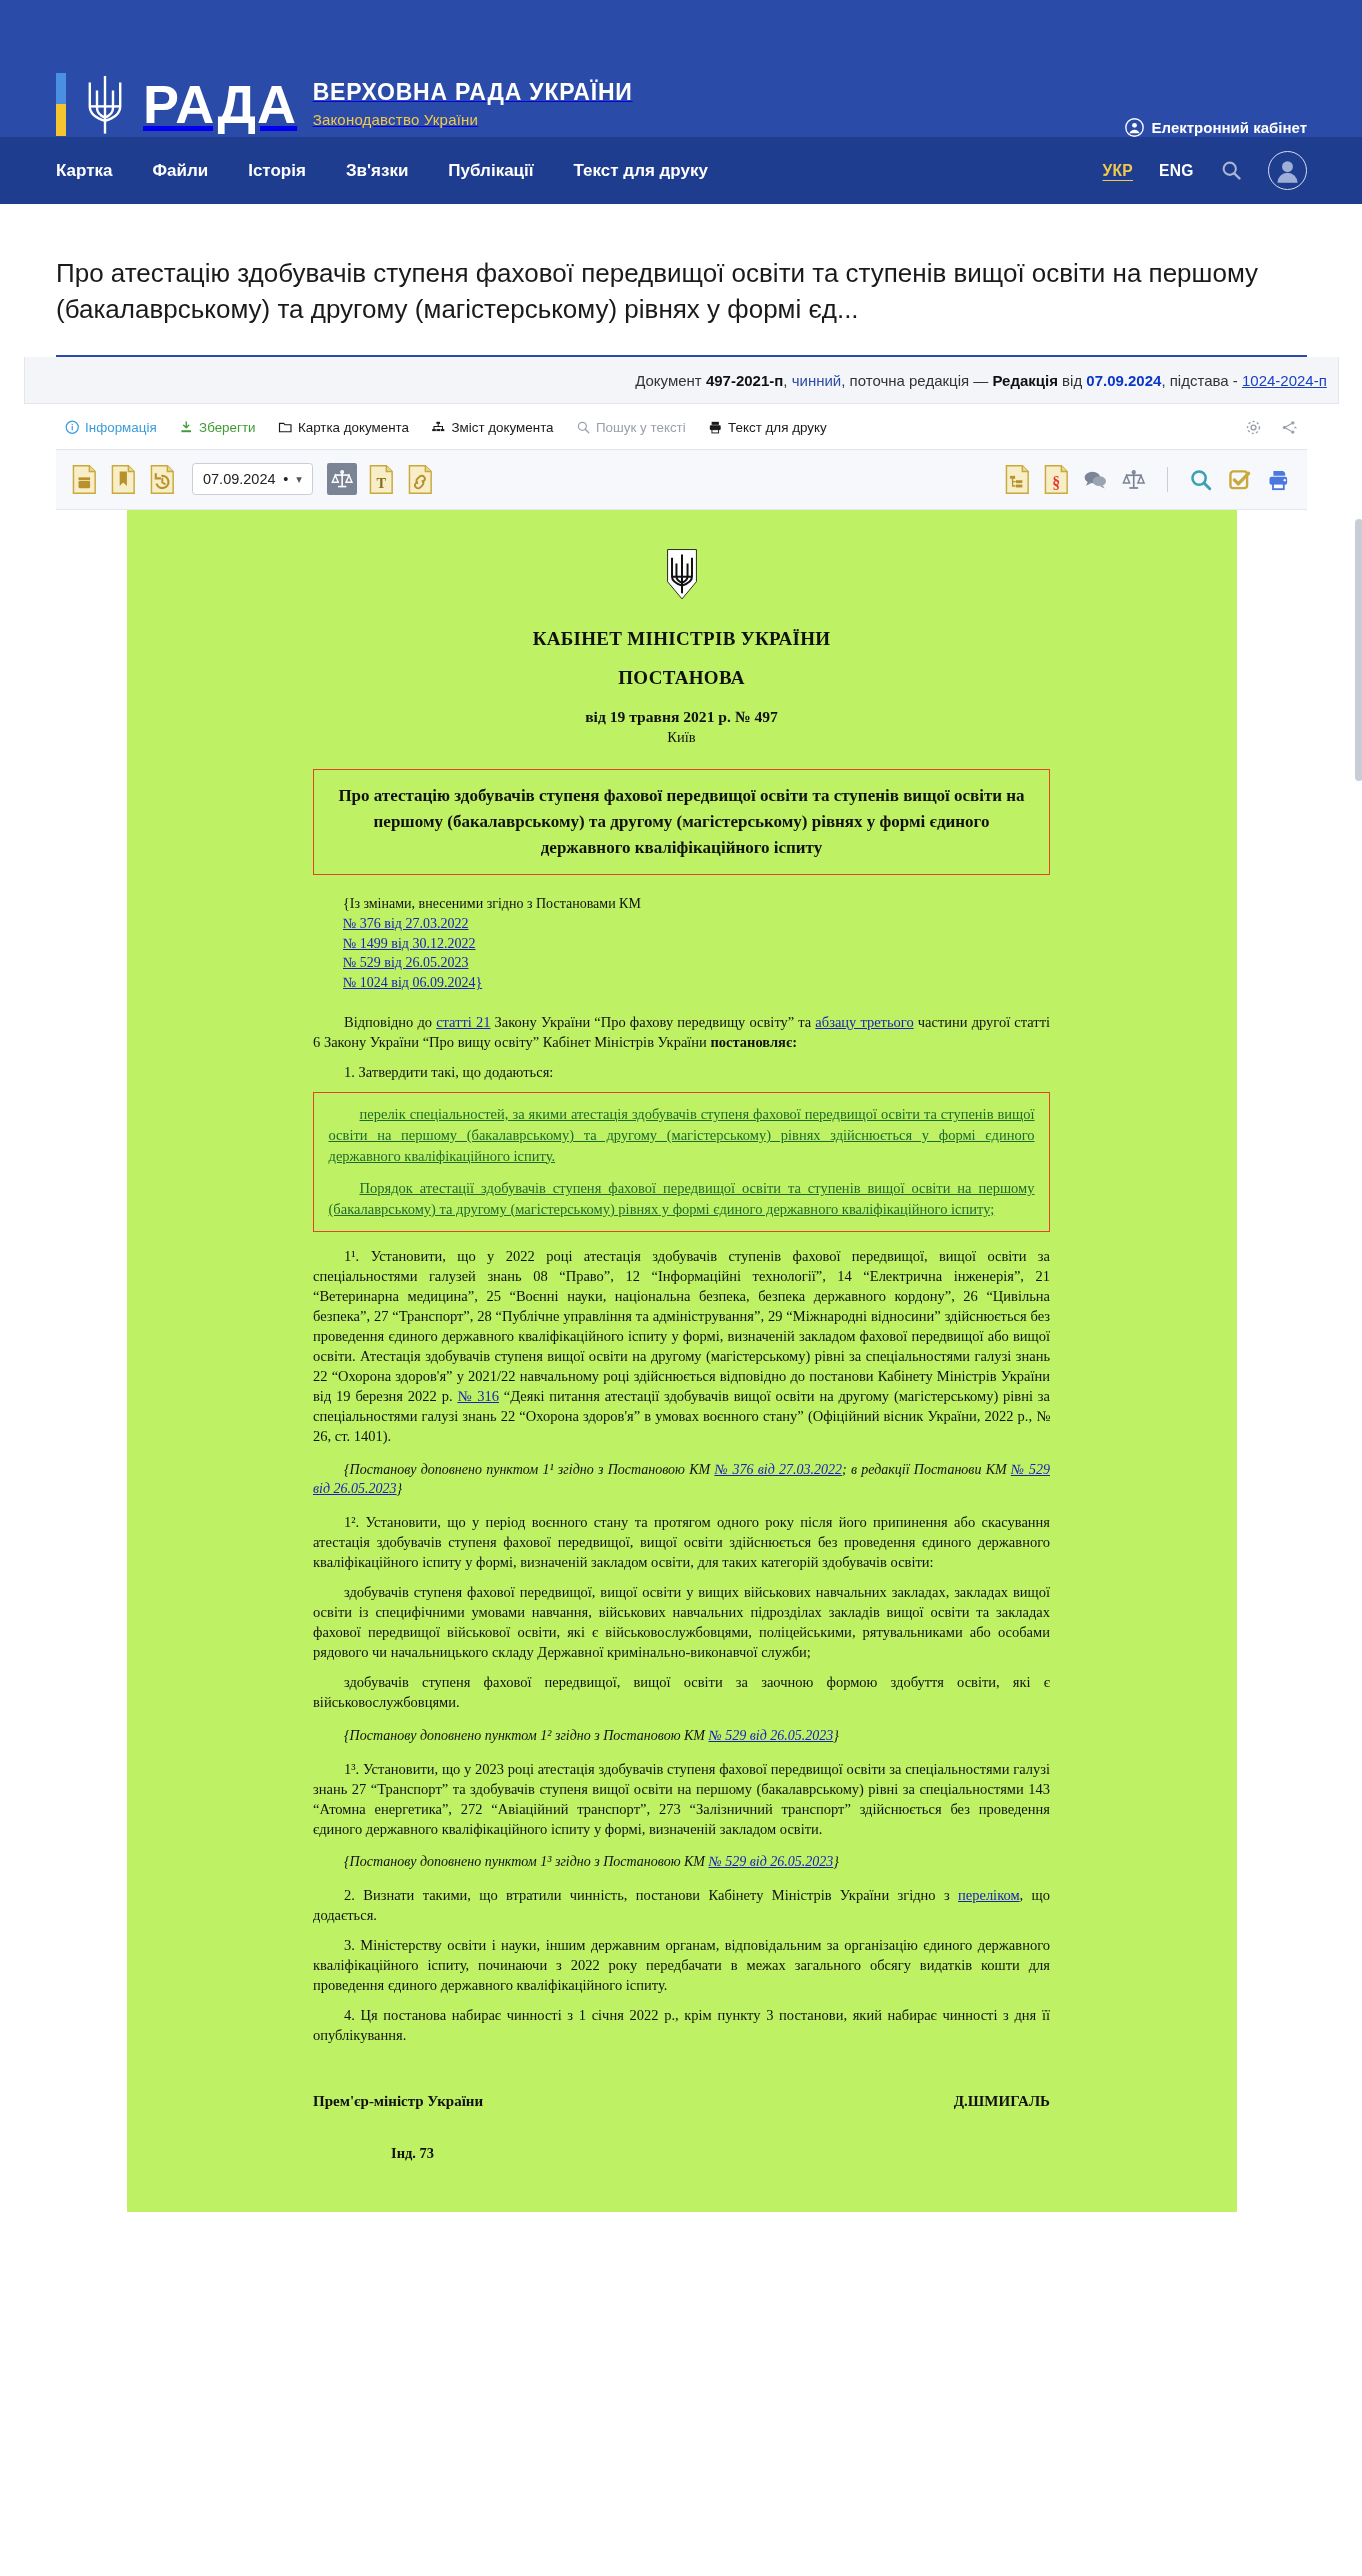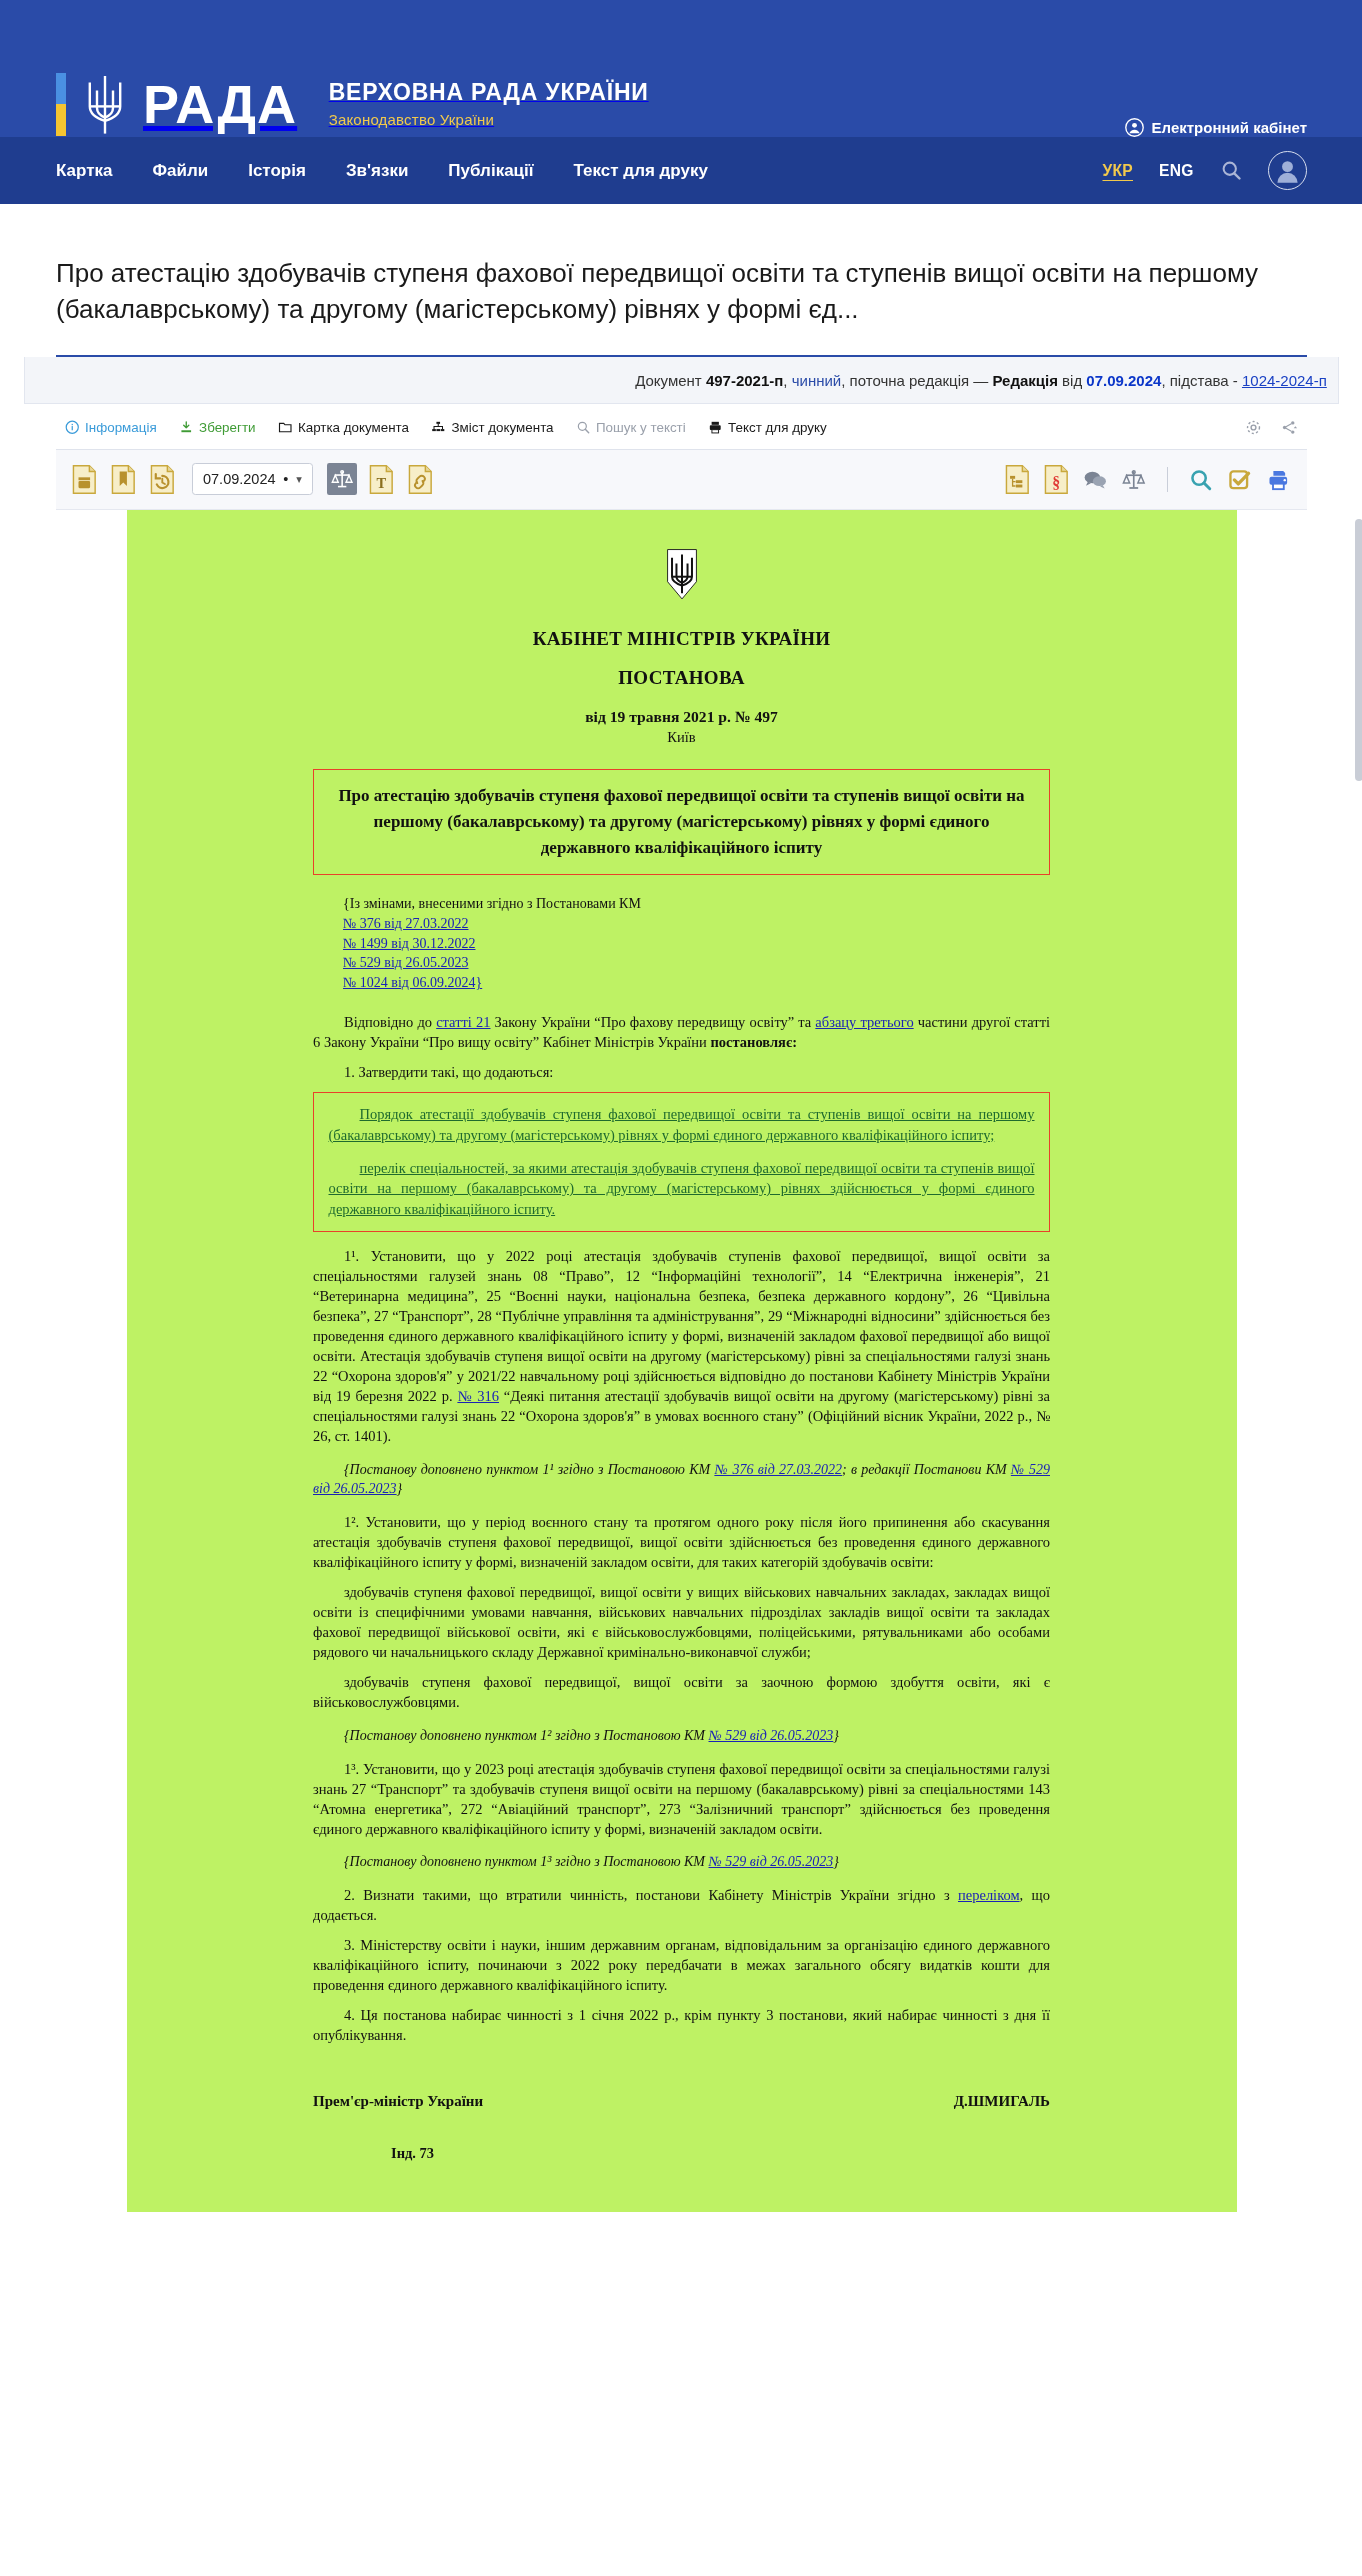--- a/index.html
+++ b/index.html
@@ -27,21 +27,21 @@
   }
   .brand { display: flex; align-items: center; gap: 14.5px; }
   .flag-bar { width: 10px; height: 63px; display:flex; flex-direction:column; }
   .flag-bar .blue { flex:1; background:#4a90e2; }
   .flag-bar .yellow { flex:1; background:#f5c531; }
   .trident-logo { width: 48px; height: 66px; }
   .rada-word {
     color:#ffffff; font-size: 54px; font-weight: 700; letter-spacing: 1.1px;
     line-height: 1; font-family:"Liberation Sans", sans-serif;
   }
-  .brand-text { margin-left: 17px; }
+  .brand-text { margin-left: 1px; }
   .brand-title {
     color:#ffffff; font-size: 23px; font-weight:700; letter-spacing: 0.8px;
     line-height: 1.1; white-space: nowrap;
   }
   .brand-sub {
     color:#f2c94c; font-size: 15px; font-weight:400; margin-top: 6.7px;
     letter-spacing: 0.2px;
   }
   .cabinet-link {
     display:flex; align-items:center; gap:7.8px;
@@ -516,22 +516,22 @@
       <a href="#">№ 1499 від 30.12.2022</a><br>
       <a href="#">№ 529 від 26.05.2023</a><br>
       <a href="#">№ 1024 від 06.09.2024}</a>
     </div>
 
     <p class="body-p"><span>Відповідно до </span><a href="#">статті 21</a><span> Закону України “Про фахову передвищу освіту” та </span><a href="#">абзацу третього</a><span> частини другої статті 6 Закону України “Про вищу освіту” Кабінет Міністрів України </span><span class="bold">постановляє:</span></p>
 
     <p class="body-p">1. Затвердити такі, що додаються:</p>
 
     <div class="red-box-2">
+      <a class="green-link" href="#">перелік спеціальностей, за якими атестація здобувачів ступеня фахової передвищої освіти та ступенів вищої освіти на першому (бакалаврському) та другому (магістерському) рівнях здійснюється у формі єдиного державного кваліфікаційного іспиту.</a>
       <a class="green-link" href="#">Порядок атестації здобувачів ступеня фахової передвищої освіти та ступенів вищої освіти на першому (бакалаврському) та другому (магістерському) рівнях у формі єдиного державного кваліфікаційного іспиту;</a>
-      <a class="green-link" href="#">перелік спеціальностей, за якими атестація здобувачів ступеня фахової передвищої освіти та ступенів вищої освіти на першому (бакалаврському) та другому (магістерському) рівнях здійснюється у формі єдиного державного кваліфікаційного іспиту.</a>
     </div>
 
     <p class="body-p"><span>1¹. Установити, що у 2022 році атестація здобувачів ступенів фахової передвищої, вищої освіти за спеціальностями галузей знань 08 “Право”, 12 “Інформаційні технології”, 14 “Електрична інженерія”, 21 “Ветеринарна медицина”, 25 “Воєнні науки, національна безпека, безпека державного кордону”, 26 “Цивільна безпека”, 27 “Транспорт”, 28 “Публічне управління та адміністрування”, 29 “Міжнародні відносини” здійснюється без проведення єдиного державного кваліфікаційного іспиту у формі, визначеній закладом фахової передвищої або вищої освіти. Атестація здобувачів ступеня вищої освіти на другому (магістерському) рівні за спеціальностями галузі знань 22 “Охорона здоров'я” у 2021/22 навчальному році здійснюється відповідно до постанови Кабінету Міністрів України від 19 березня 2022 р. </span><a href="#">№ 316</a><span> “Деякі питання атестації здобувачів вищої освіти на другому (магістерському) рівні за спеціальностями галузі знань 22 “Охорона здоров'я” в умовах воєнного стану” (Офіційний вісник України, 2022 р., № 26, ст. 1401).</span></p>
 
     <p class="note"><span>{Постанову доповнено пунктом 1¹ згідно з Постановою КМ </span><a href="#">№ 376 від 27.03.2022</a><span>; в редакції Постанови КМ </span><a href="#">№ 529 від 26.05.2023</a><span>}</span></p>
 
     <p class="body-p">1². Установити, що у період воєнного стану та протягом одного року після його припинення або скасування атестація здобувачів ступеня фахової передвищої, вищої освіти здійснюється без проведення єдиного державного кваліфікаційного іспиту у формі, визначеній закладом освіти, для таких категорій здобувачів освіти:</p>
     <p class="body-p">здобувачів ступеня фахової передвищої, вищої освіти у вищих військових навчальних закладах, закладах вищої освіти із специфічними умовами навчання, військових навчальних підрозділах закладів вищої освіти та закладах фахової передвищої військової освіти, які є військовослужбовцями, поліцейськими, рятувальниками або особами рядового чи начальницького складу Державної кримінально-виконавчої служби;</p>
     <p class="body-p">здобувачів ступеня фахової передвищої, вищої освіти за заочною формою здобуття освіти, які є військовослужбовцями.</p>
 

